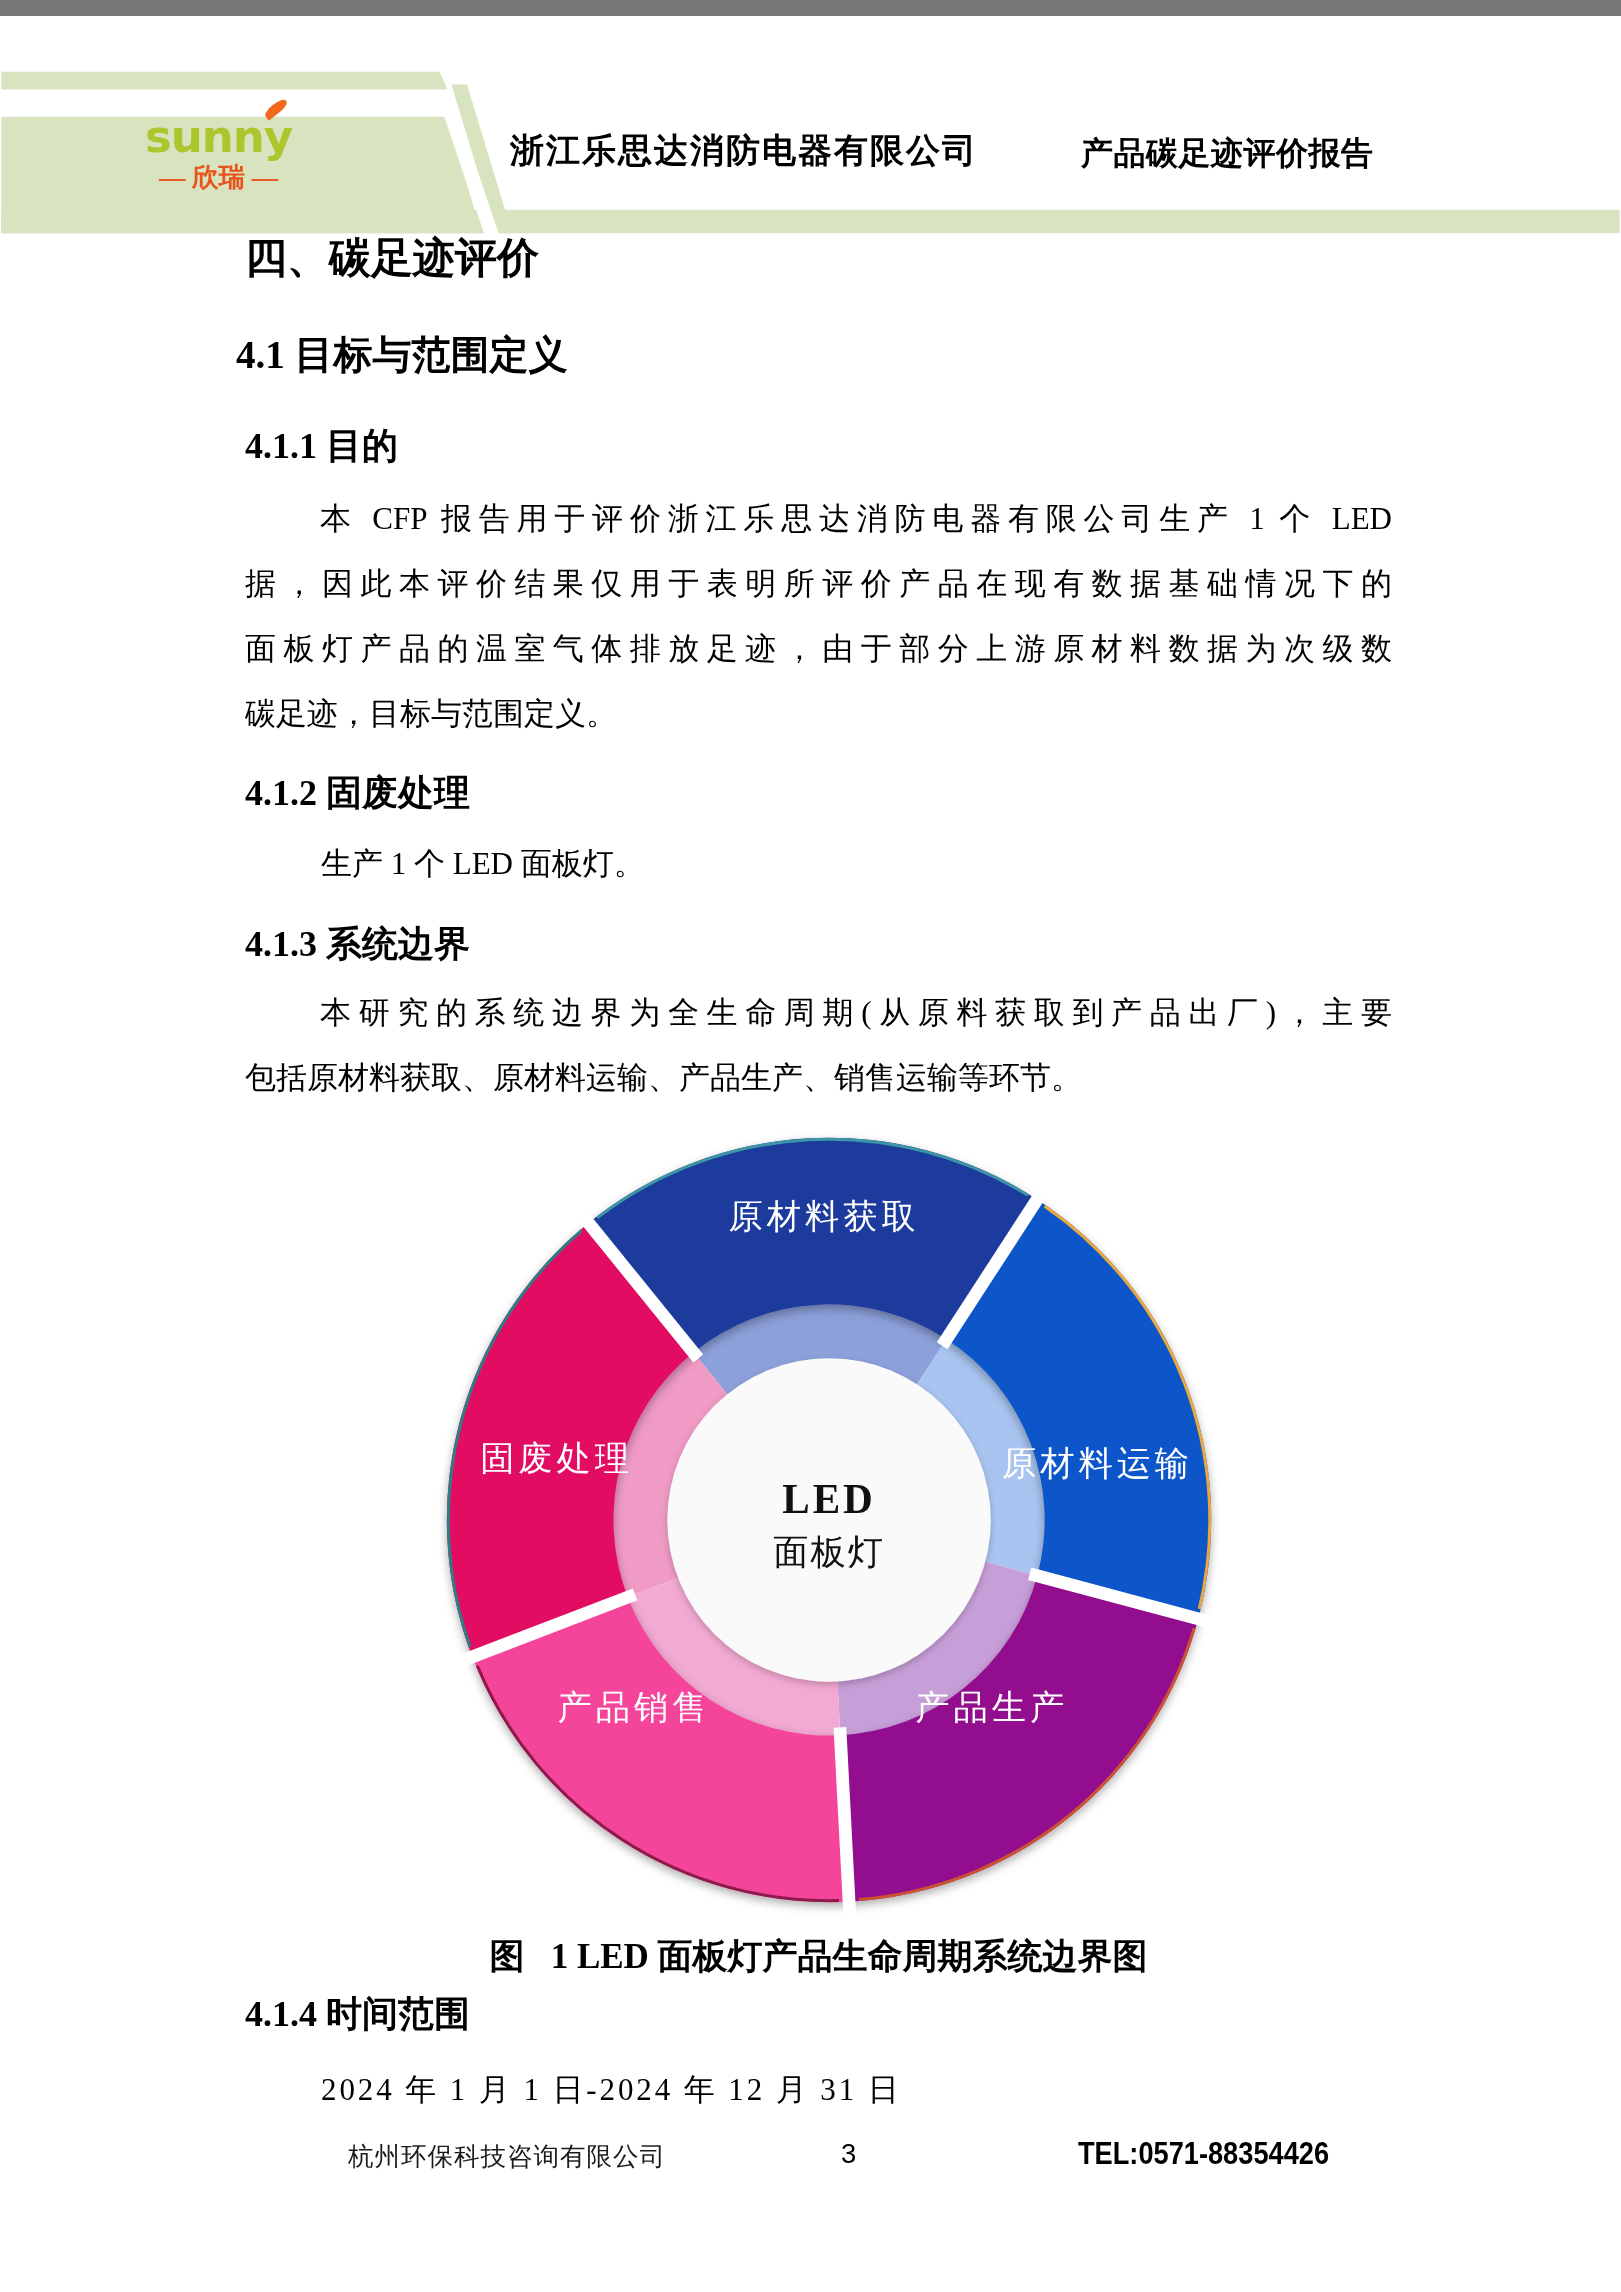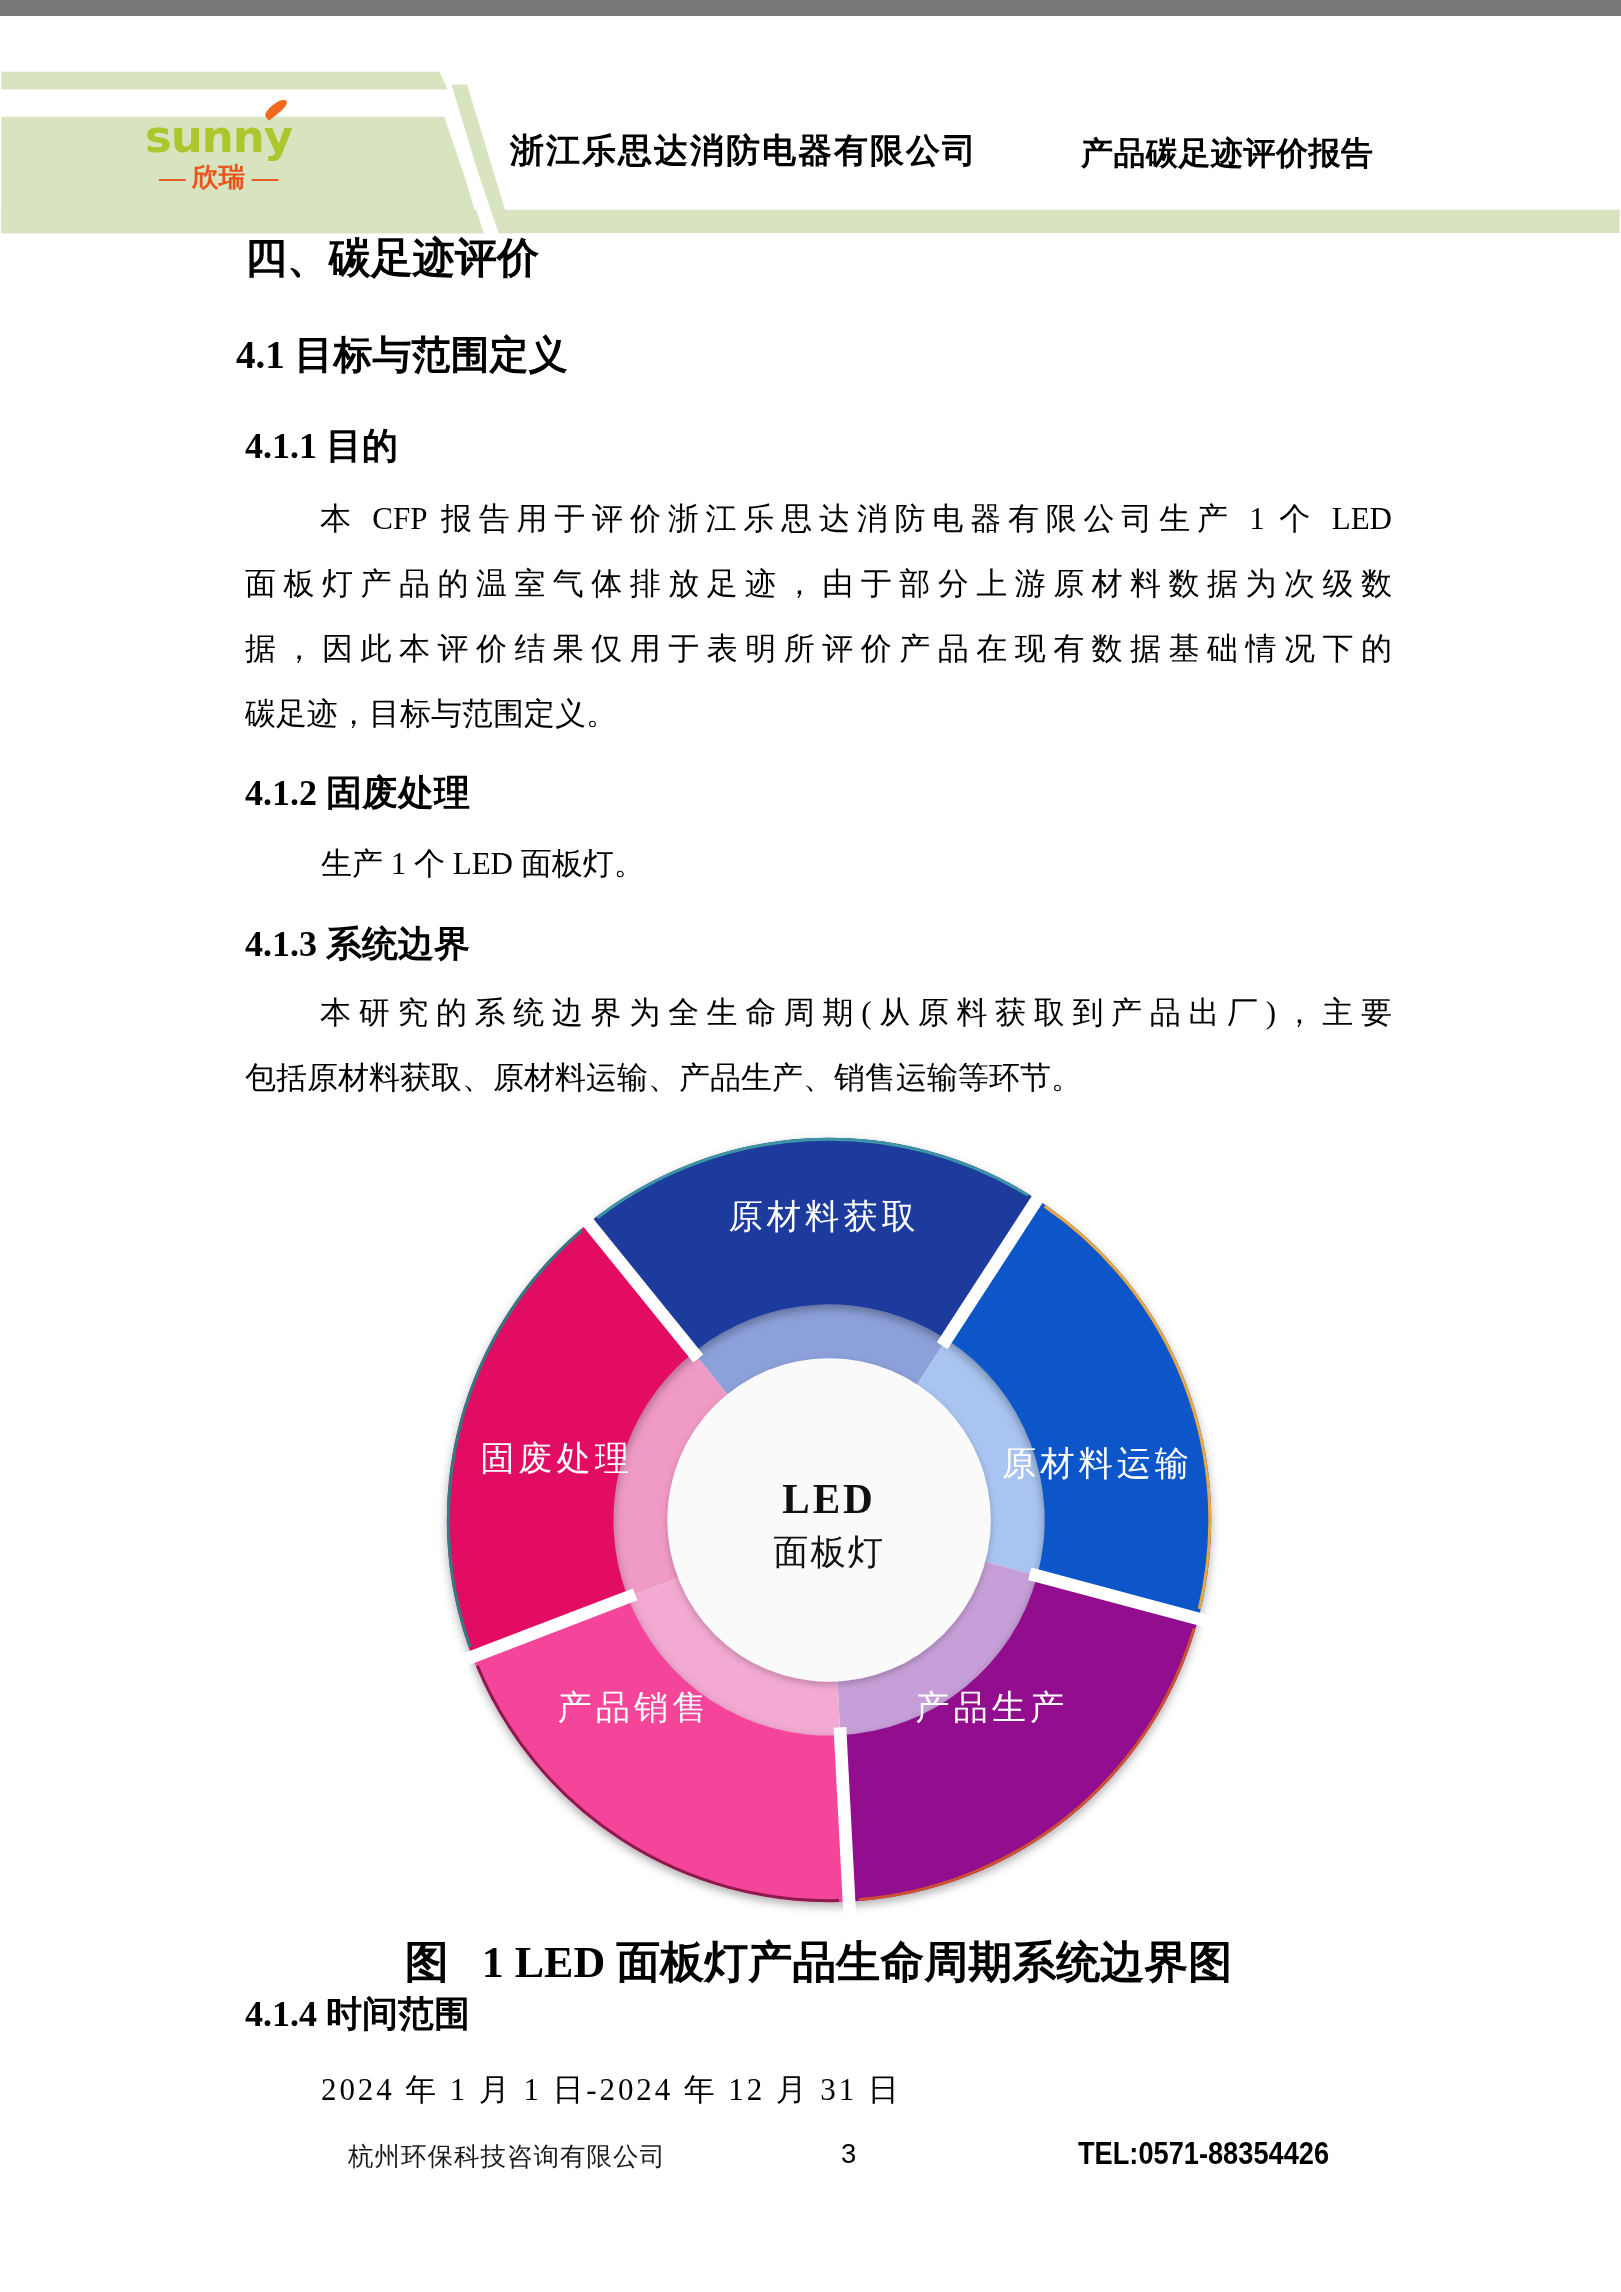--- a/index.html
+++ b/index.html
@@ -20,21 +20,21 @@
   .hdr-title{position:absolute;left:1081px;top:116px;font-family:"Liberation Sans","DejaVu Sans",sans-serif;
              font-weight:bold;font-size:32px;letter-spacing:0.5px;}
   
   .h1{left:245px;top:214px;font-size:42px;font-weight:bold;}
   .h2{left:236px;top:312px;font-size:39px;font-weight:bold;}
   .h3{font-size:36px;font-weight:bold;left:245px;}
   .body-block{left:245px;width:1147px;font-size:31px;line-height:65px;}
   .jl{text-align:justify;text-align-last:justify;text-justify:inter-character;}
   .ind{padding-left:75px;box-sizing:border-box;}
   .single{left:321px;font-size:31px;line-height:39px;}
-  .caption{left:245px;top:1917px;width:1147px;text-align:center;font-size:44px;font-weight:bold;}
+  .caption{left:245px;top:1917px;width:1147px;text-align:center;font-size:35px;font-weight:bold;}
   
   .chart{left:439px;top:1102px;width:784px;height:800px;}
   
   .foot-co{left:348px;top:2123px;font-size:25.5px;letter-spacing:1px;color:#1a1a1a;}
   .foot-page{left:841px;top:2122px;font-family:"Liberation Sans","DejaVu Sans",sans-serif;font-size:27.4px;}
   .foot-tel{left:1078px;top:2119px;font-family:"Liberation Sans","DejaVu Sans",sans-serif;
             font-weight:bold;font-size:32px;transform:scaleX(.85);transform-origin:left center;letter-spacing:0;}
 </style>
 </head>
 <body>
@@ -57,22 +57,22 @@
 
   <div class="hdr-company">浙江乐思达消防电器有限公司</div>
   <div class="hdr-title">产品碳足迹评价报告</div>
 
   <div class="abs h1">四、碳足迹评价</div>
   <div class="abs h2">4.1 目标与范围定义</div>
   <div class="abs h3" style="top:406px">4.1.1 目的</div>
 
   <div class="abs body-block" style="top:470px">
     <div class="jl ind">本 CFP 报告用于评价浙江乐思达消防电器有限公司生产 1 个 LED</div>
+    <div class="jl">据，因此本评价结果仅用于表明所评价产品在现有数据基础情况下的</div>
     <div class="jl">面板灯产品的温室气体排放足迹，由于部分上游原材料数据为次级数</div>
-    <div class="jl">据，因此本评价结果仅用于表明所评价产品在现有数据基础情况下的</div>
     <div>碳足迹，目标与范围定义。</div>
   </div>
 
   <div class="abs h3" style="top:753px">4.1.2 固废处理</div>
   <div class="abs single" style="top:828px">生产 1 个 LED 面板灯。</div>
 
   <div class="abs h3" style="top:904px">4.1.3 系统边界</div>
   <div class="abs body-block" style="top:964px">
     <div class="jl ind">本研究的系统边界为全生命周期(从原料获取到产品出厂)，主要</div>
     <div>包括原材料获取、原材料运输、产品生产、销售运输等环节。</div>

